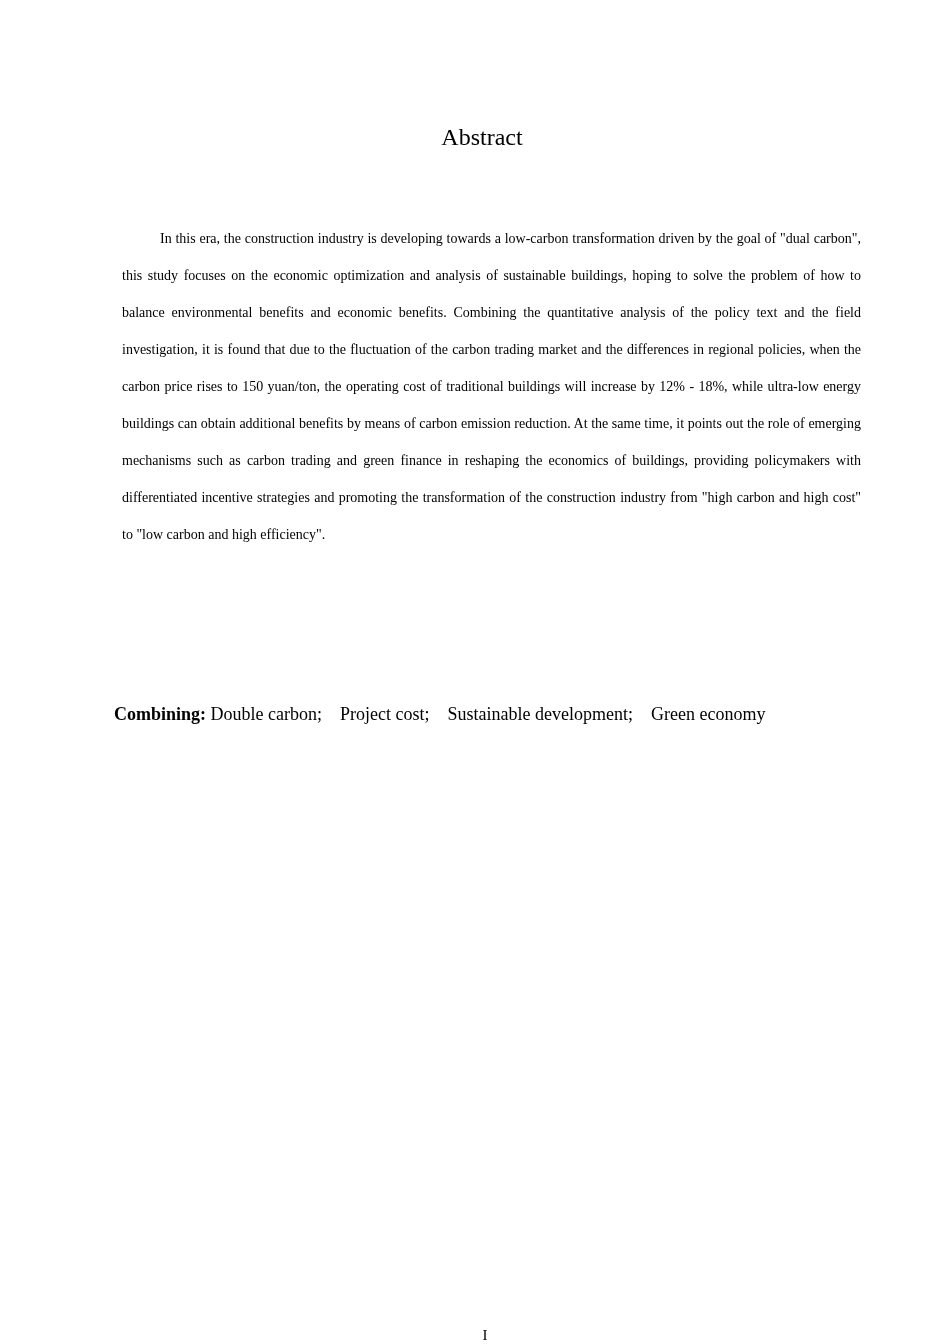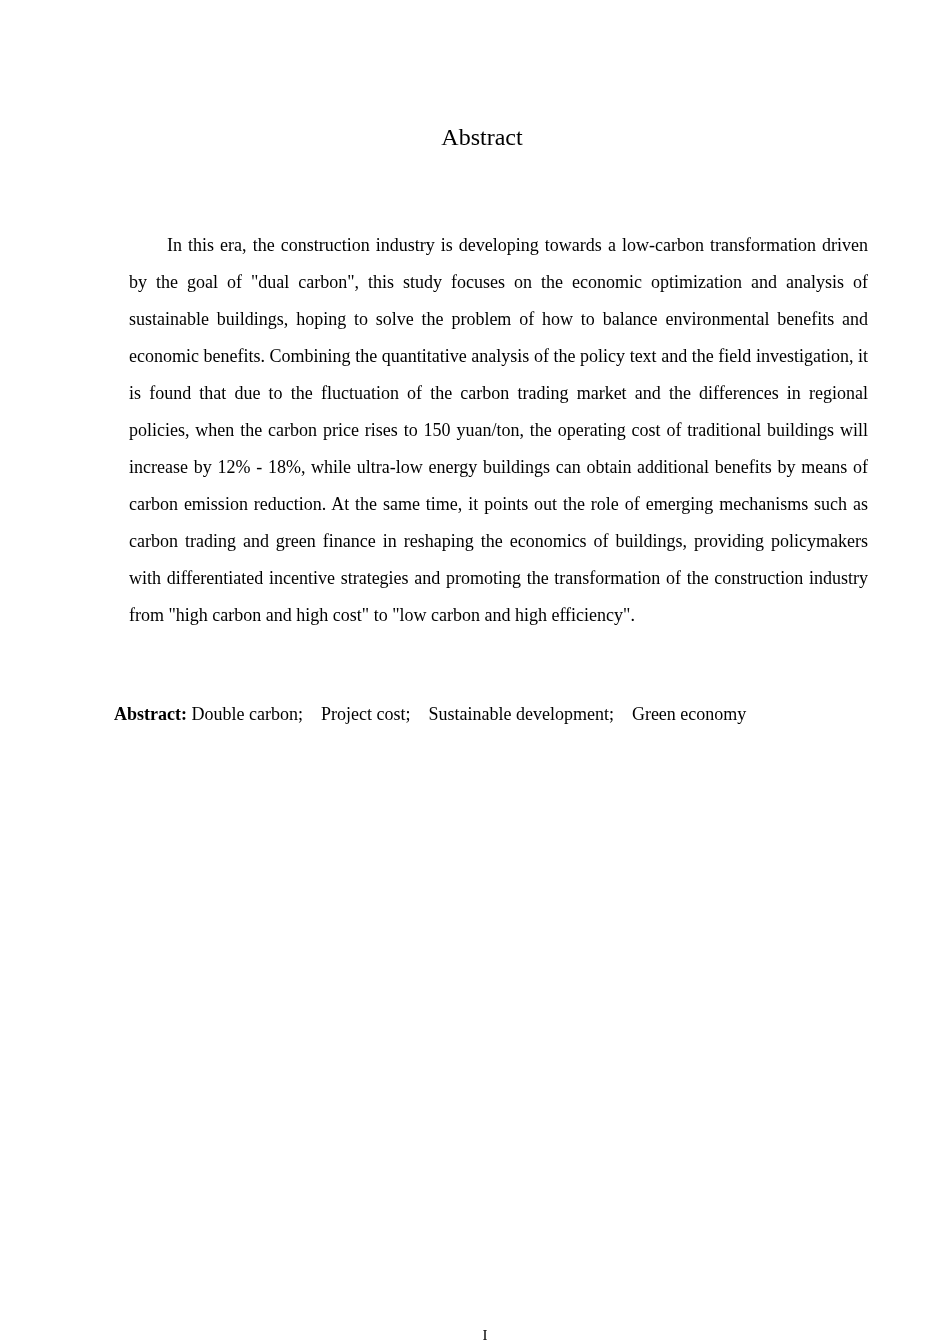--- a/index.html
+++ b/index.html
@@ -6,34 +6,34 @@
   body {
     width: 950px; height: 1344px; position: relative; overflow: hidden;
     font-family: "Liberation Serif", "DejaVu Serif", serif; color: #000;
   }
   .title {
     position: absolute; top: 121px; left: 0; width: 964px;
     text-align: center; font-size: 24px; line-height: 32px;
   }
   .abstract-body {
     position: absolute; top: 212px; left: 114px; width: 739px;
-    font-size: 18px; line-height: 37px; text-align: justify;
-    text-indent: 38px; margin: 15px;
+    font-size: 14px; line-height: 37px; text-align: justify;
+    text-indent: 38px; margin: 8px;
   }
   .keywords {
     position: absolute; top: 699px; left: 114px; width: 760px;
     font-size: 18px; line-height: 30px; white-space: pre;
   }
   .keywords b { font-weight: bold; }
   .page-num {
     position: absolute; top: 1326px; left: 0; width: 970px;
     text-align: center; font-size: 15px; line-height: 18px;
   }
 </style>
 </head>
 <body>
 
 <div>
   <div class="title">Abstract</div>
   <p class="abstract-body">In this era, the construction industry is developing towards a low-carbon transformation driven by the goal of "dual carbon", this study focuses on the economic optimization and analysis of sustainable buildings, hoping to solve the problem of how to balance environmental benefits and economic benefits. Combining the quantitative analysis of the policy text and the field investigation, it is found that due to the fluctuation of the carbon trading market and the differences in regional policies, when the carbon price rises to 150 yuan/ton, the operating cost of traditional buildings will increase by 12% - 18%, while ultra-low energy buildings can obtain additional benefits by means of carbon emission reduction. At the same time, it points out the role of emerging mechanisms such as carbon trading and green finance in reshaping the economics of buildings, providing policymakers with differentiated incentive strategies and promoting the transformation of the construction industry from "high carbon and high cost" to "low carbon and high efficiency".</p>
-  <div class="keywords"><b>Abstract:</b><span> Double carbon;    Project cost;    Sustainable development;    Green economy</span></div>
+  <div class="keywords"><b>Combining:</b><span> Double carbon;    Project cost;    Sustainable development;    Green economy</span></div>
   <div class="page-num">I</div>
 </div>
 
 </body></html>

